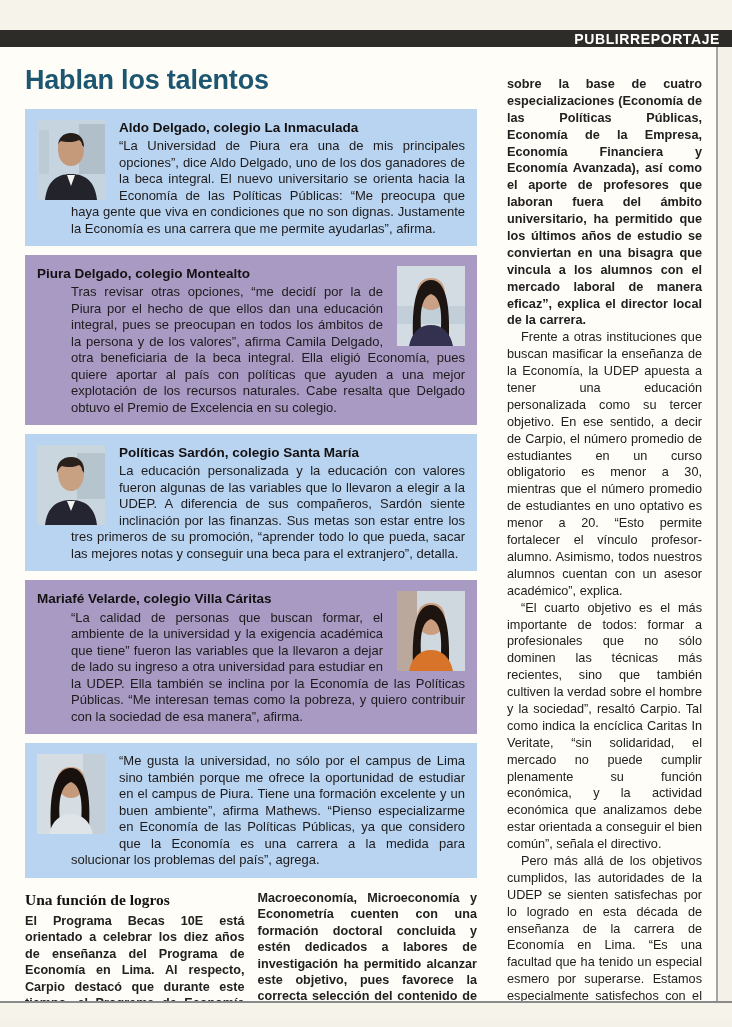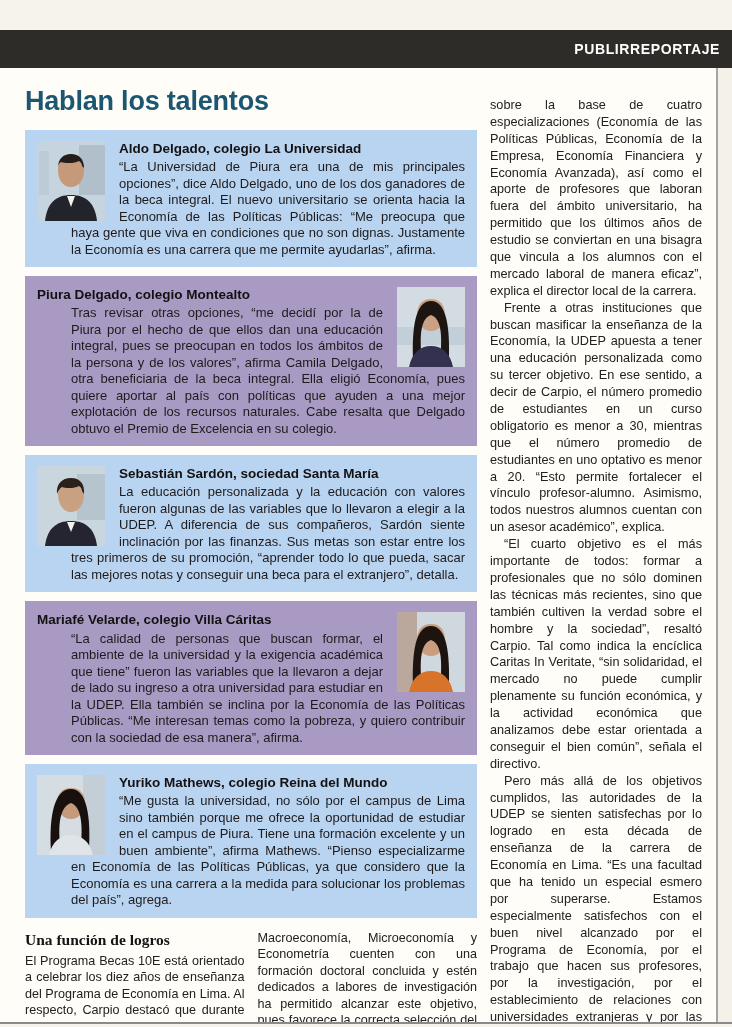--- a/index.html
+++ b/index.html
@@ -6,34 +6,34 @@
   html, body { margin: 0; padding: 0; }
   body {
     width: 732px; height: 1027px;
     background: #f4f1e8;
     font-family: "Liberation Sans", sans-serif;
     color: #242021;
     overflow: hidden;
   }
   .topstrip { height: 30px; background: #f6f3ea; }
   .header-bar {
-    height: 38px; background: #2d2c28;
+    height: 17px; background: #2d2c28;
     display: flex; align-items: center; justify-content: flex-end;
     padding-right: 12px;
   }
   .header-bar .hdr-label {
     color: #ffffff; font-weight: bold; font-size: 14px; letter-spacing: 0.6px;
   }
   .page-row { display: flex; }
   .page {
     width: 718px; height: 954px;
     background: #fefdf7;
     border-right: 2px solid #a5a5a5;
     padding: 12px 14px 0 25px;
-    display: flex; gap: 13px;
+    display: flex; gap: 30px;
     overflow: hidden;
   }
   .bottom-rule { height: 2px; background: #8a8a8a; width: 732px; }
   .bottomstrip { height: 16px; background: #f6f3ea; }
 
   .left-zone { flex: 0 0 452px; width: 452px; }
   .right-col { flex: 1; padding-top: 17px; }
 
   h1.page-title {
     color: #1d5670; font-size: 27px; font-weight: bold;
@@ -53,21 +53,21 @@
   .photo.left  { float: left;  margin: 1px 14px 3px 0; }
   .photo.right { float: right; margin: 1px 0 3px 14px; }
   .photo svg { display: block; width: 68px; height: 80px; }
 
   .bottom-cols { display: flex; gap: 13px; margin-top: 12px; }
   .bottom-cols .col { flex: 1; font-size: 12.6px; line-height: 1.31; text-align: justify; }
   .bottom-cols h2 {
     font-family: "Liberation Serif", serif;
     font-size: 15.5px; margin: 0 0 3px 0; color: #161314;
   }
-  p.cont { margin: 0; }
+  p.cont { margin: 0; font-weight: bold; }
   p.ind { margin: 0; text-indent: 14px; }
   .right-col p { font-size: 12.7px; line-height: 1.33; text-align: justify; margin: 0; }
 </style>
 </head>
 <body>
 
 <div class="topstrip"></div>
 
 <div class="header-bar">
   <span class="hdr-label">PUBLIRREPORTAJE</span>
@@ -84,21 +84,21 @@
           <svg viewBox="0 0 68 80">
             <rect width="68" height="80" fill="#c6d4e0"></rect>
             <rect x="42" y="4" width="26" height="50" fill="#b0bfca"></rect>
             <rect x="2" y="10" width="10" height="44" fill="#bccbd6"></rect>
             <path d="M34 14c8 0 13 6 13 15 0 10-5 17-13 17s-13-7-13-17c0-9 5-15 13-15z" fill="#c49a7b"></path>
             <path d="M21 27c0-9 5-14 13-14s13 5 13 14l-2-2c0-2-1-4-3-5-3 2-12 3-18 1-2 1-3 3-3 6z" fill="#241d19"></path>
             <path d="M8 80c2-18 11-26 26-26s24 8 26 26z" fill="#23232c"></path>
             <path d="M30 55h8l-4 11z" fill="#f4f2ee"></path>
           </svg>
         </span>
-        <h3>Aldo Delgado, colegio La Universidad</h3>
+        <h3>Aldo Delgado, colegio La Inmaculada</h3>
         <p>“La Universidad de Piura era una de mis principales opciones”, dice Aldo Delgado, uno de los dos ganadores de la beca integral. El nuevo universitario se orienta hacia la Economía de las Políticas Públicas: “Me preocupa que haya gente que viva en condiciones que no son dignas. Justamente la Economía es una carrera que me permite ayudarlas”, afirma.</p>
       </section>
 
       <section class="profile purple">
         <span class="photo right">
           <svg viewBox="0 0 68 80">
             <rect width="68" height="80" fill="#d3dce2"></rect>
             <rect x="0" y="40" width="68" height="18" fill="#c2cfd8"></rect>
             <path d="M34 12c9 0 14 6 14 16 0 9-6 16-14 16s-14-7-14-16c0-10 5-16 14-16z" fill="#caa184"></path>
             <path d="M16 72c-1-30 2-58 18-58s19 28 18 58l-9 2c2-20 3-42-9-46-12 4-11 26-9 46z" fill="#1c1512"></path>
@@ -113,21 +113,21 @@
         <span class="photo left">
           <svg viewBox="0 0 68 80">
             <rect width="68" height="80" fill="#cad6de"></rect>
             <rect x="40" y="8" width="28" height="46" fill="#b6c4ce"></rect>
             <path d="M34 13c8 0 13 6 13 15 0 10-5 18-13 18s-13-8-13-18c0-9 5-15 13-15z" fill="#c8a183"></path>
             <path d="M20 28c-1-10 5-16 14-16 9 0 14 6 13 16l-2-3c0-2-1-4-3-5-3 2-12 3-17 1-2 1-4 4-5 7z" fill="#2a211c"></path>
             <path d="M8 80c2-17 11-25 26-25s24 8 26 25z" fill="#252532"></path>
             <path d="M30 56h8l-4 10z" fill="#f4f2ee"></path>
           </svg>
         </span>
-        <h3>Sebastián Sardón, sociedad Santa María</h3>
+        <h3>Políticas Sardón, colegio Santa María</h3>
         <p>La educación personalizada y la educación con valores fueron algunas de las variables que lo llevaron a elegir a la UDEP. A diferencia de sus compañeros, Sardón siente inclinación por las finanzas. Sus metas son estar entre los tres primeros de su promoción, “aprender todo lo que pueda, sacar las mejores notas y conseguir una beca para el extranjero”, detalla.</p>
       </section>
 
       <section class="profile purple">
         <span class="photo right">
           <svg viewBox="0 0 68 80">
             <rect width="68" height="80" fill="#cfd8de"></rect>
             <rect x="0" y="0" width="20" height="80" fill="#b9a89b"></rect>
             <path d="M34 12c9 0 14 6 14 16 0 9-6 16-14 16s-14-7-14-16c0-10 5-16 14-16z" fill="#c99d7e"></path>
             <path d="M16 74c-1-32 2-60 18-60s19 28 18 60l-9 2c2-22 3-44-9-48-12 4-11 26-9 46z" fill="#1d1410"></path>
@@ -141,21 +141,20 @@
       <section class="profile blue">
         <span class="photo left">
           <svg viewBox="0 0 68 80">
             <rect width="68" height="80" fill="#d6dde2"></rect>
             <rect x="46" y="0" width="22" height="80" fill="#c3ced6"></rect>
             <path d="M34 13c9 0 14 6 14 15 0 9-6 16-14 16s-14-7-14-16c0-9 5-15 14-15z" fill="#c49a7b"></path>
             <path d="M14 76c-2-34 3-62 20-62 16 0 20 28 18 62l-9 2c3-22 3-46-9-50-13 4-13 28-10 48z" fill="#17100d"></path>
             <path d="M12 80c3-13 11-20 22-20s19 7 22 20z" fill="#dfe4e8"></path>
           </svg>
         </span>
-        <h3>Yuriko Mathews, colegio Reina del Mundo</h3>
         <p>“Me gusta la universidad, no sólo por el campus de Lima sino también porque me ofrece la oportunidad de estudiar en el campus de Piura. Tiene una formación excelente y un buen ambiente”, afirma Mathews. “Pienso especializarme en Economía de las Políticas Públicas, ya que considero que la Economía es una carrera a la medida para solucionar los problemas del país”, agrega.</p>
       </section>
 
       <div class="bottom-cols">
         <div class="col">
           <h2>Una función de logros</h2>
           <p class="cont">El Programa Becas 10E está orientado a celebrar los diez años de enseñanza del Programa de Economía en Lima. Al respecto, Carpio destacó que durante este tiempo, el Programa de Economía ha alcanzado cuatro grandes objetivos.</p>
 
         </div>
         <div class="col">

